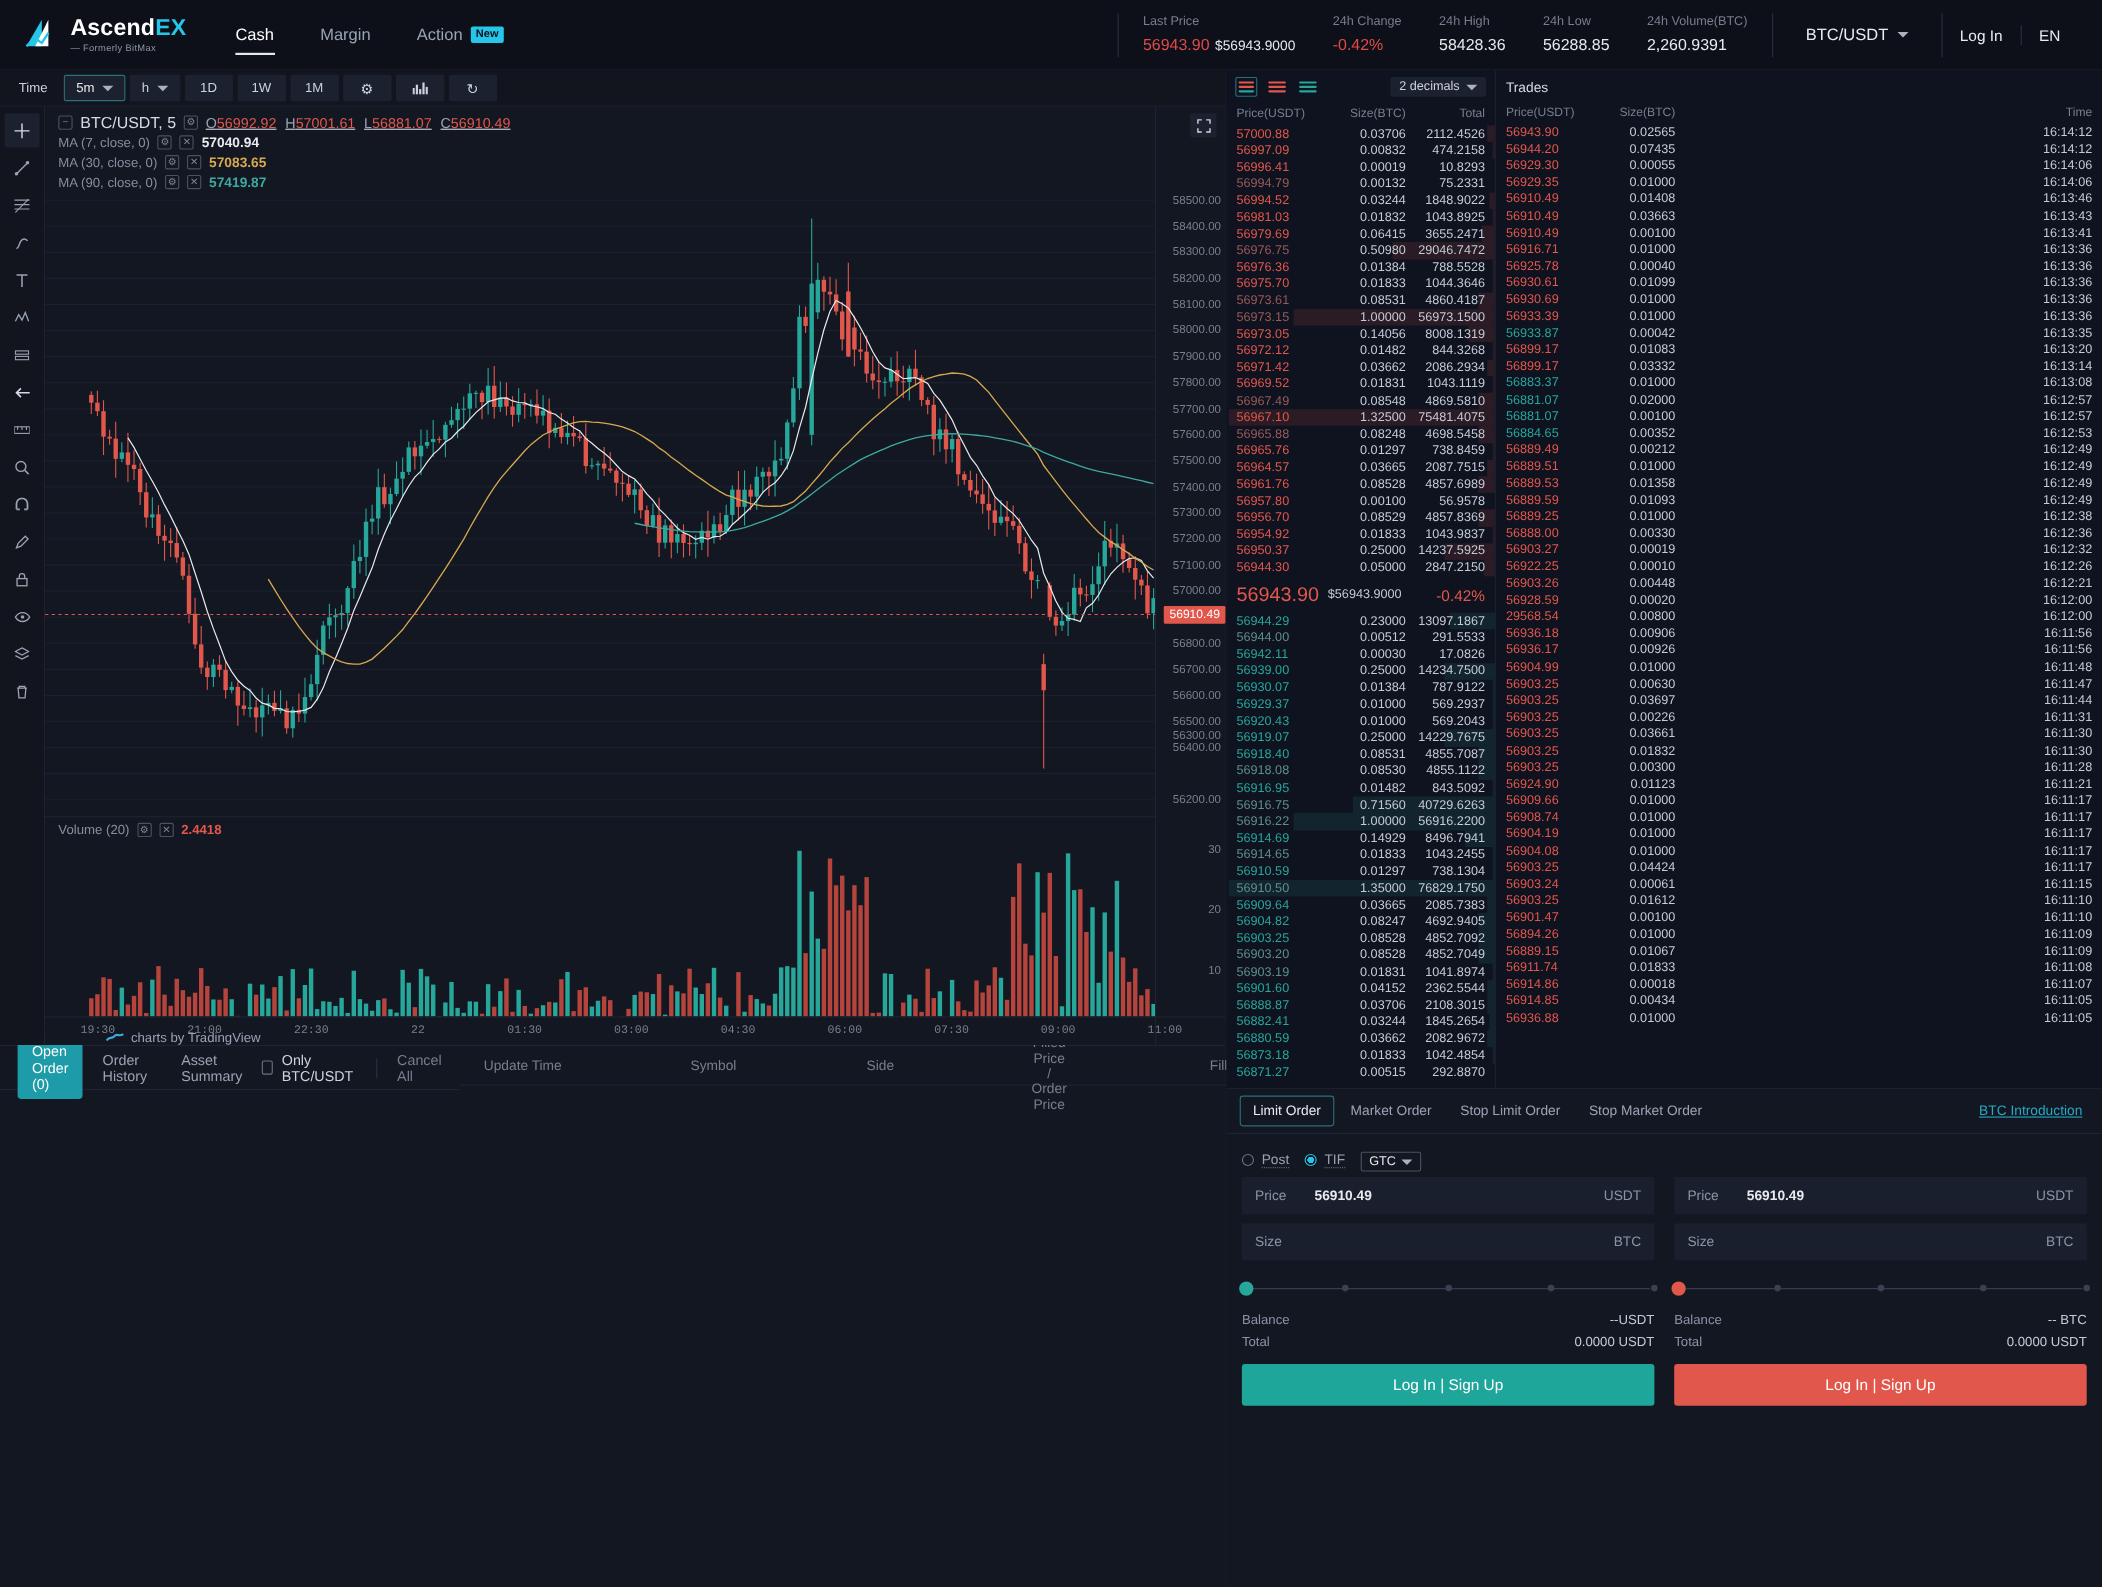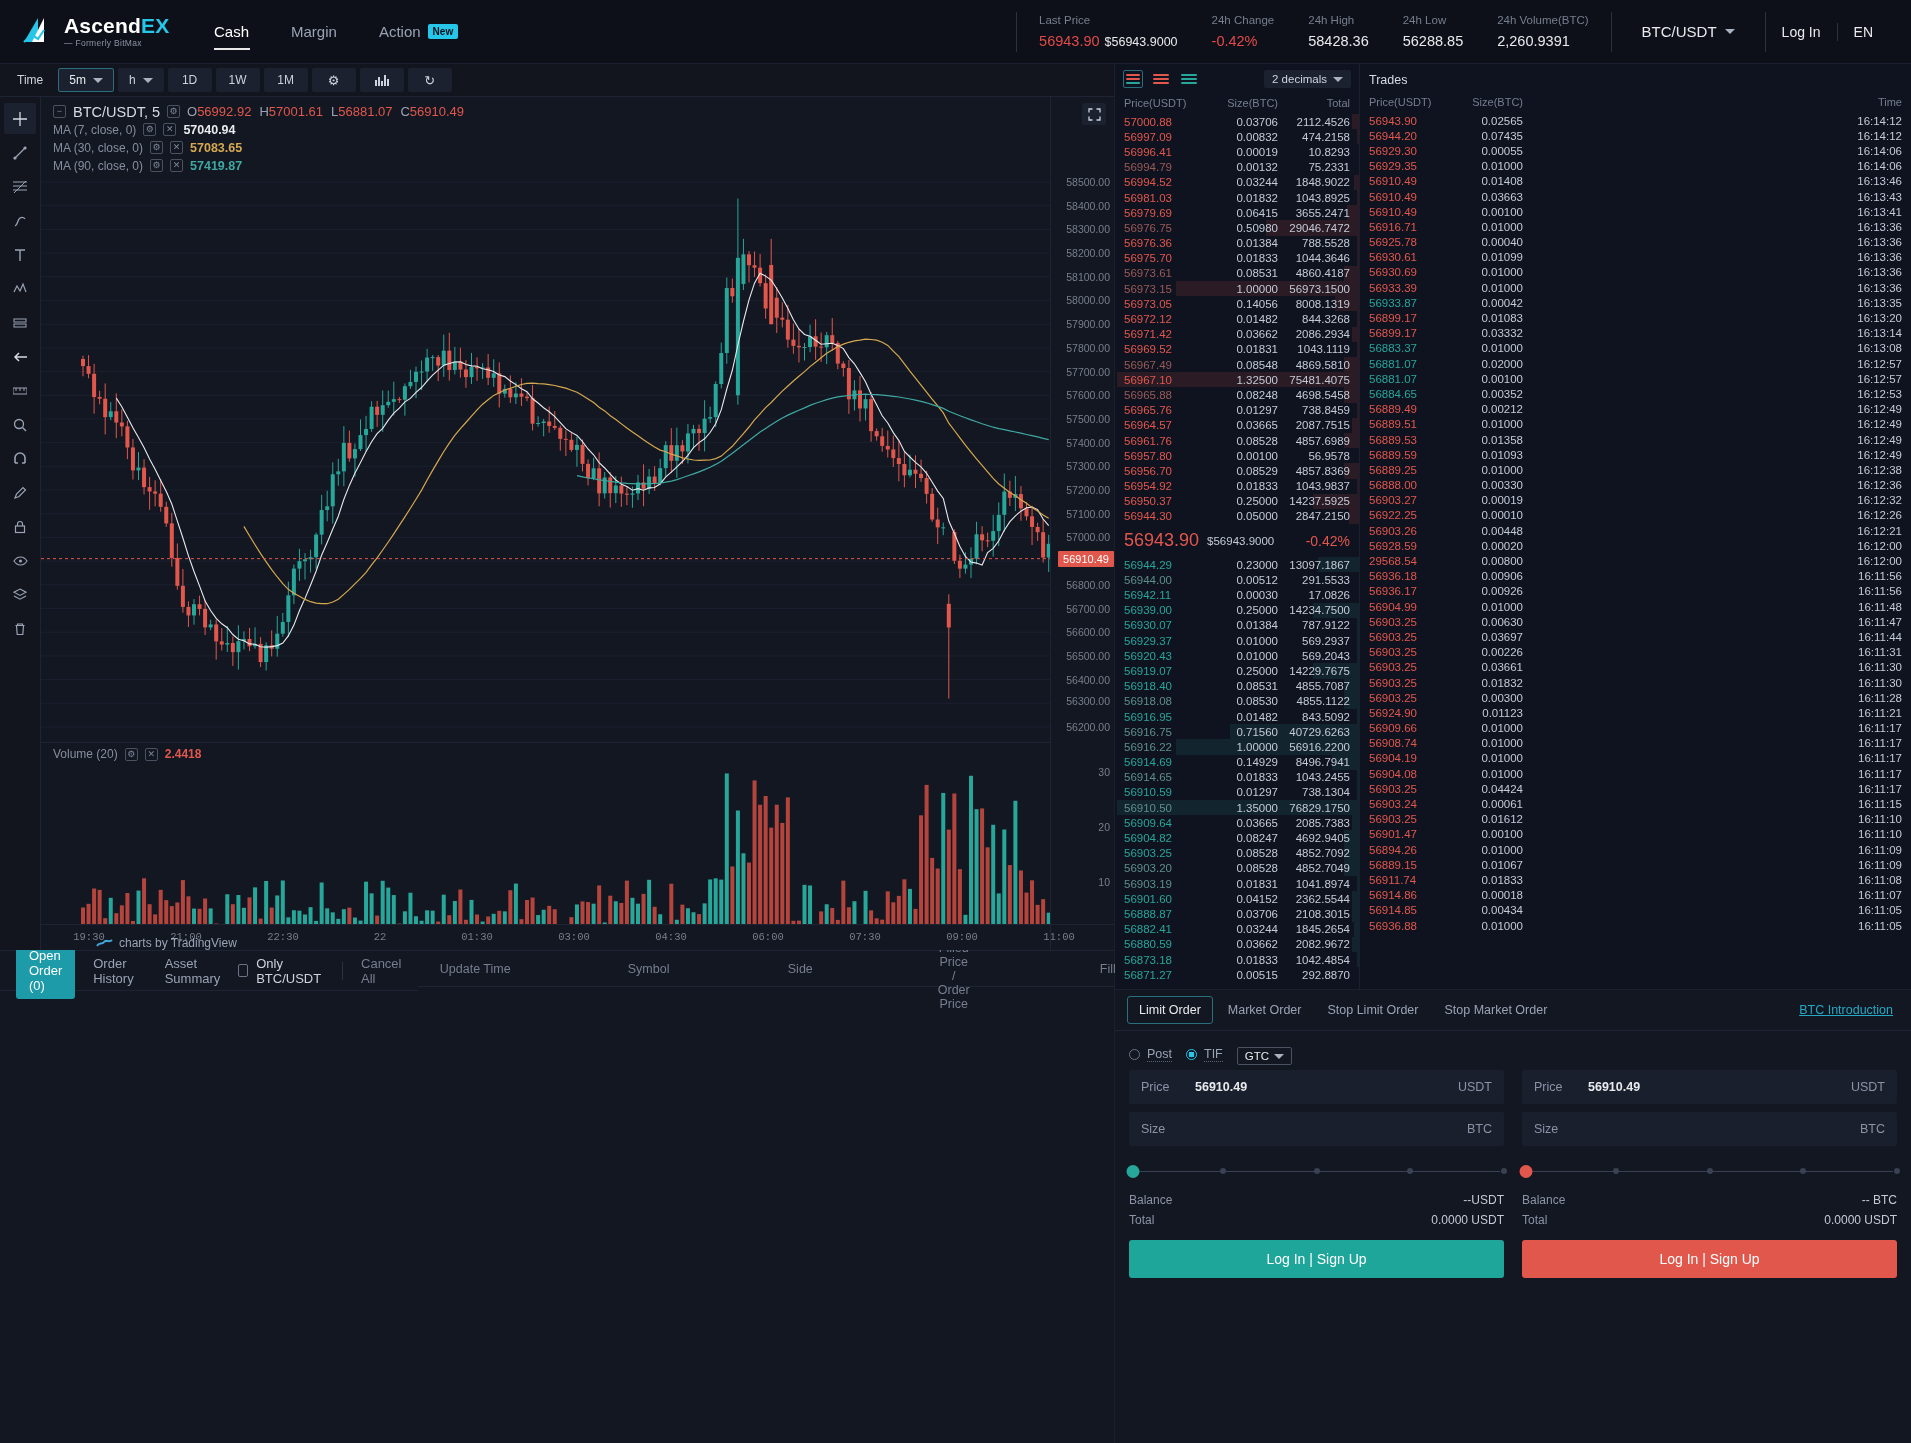--- a/index.html
+++ b/index.html
@@ -87,21 +87,21 @@
 
   .chart-area { flex: 1; position: relative; min-width: 0; background: #131722; }
   .legend { position: absolute; left: 12px; top: 6px; z-index: 6; font-size: 13px; pointer-events: none; }
   .legend-row { display: flex; align-items: center; gap: 7px; height: 17px; margin-bottom: 1px; }
   .lg-sym { font-size: 14.5px; color: #d6dae4; }
   .lg-ico {
     width: 13px; height: 13px; border: 1px solid #4a5262; border-radius: 2px; display: inline-flex;
     align-items: center; justify-content: center; color: #7e8699; font-size: 9px; line-height: 1;
   }
   .lg-lbl { color: #868e9e; font-size: 12px; }
-  .ohlc { display: flex; gap: 8px; font-size: 13px; }
+  .ohlc { display: flex; gap: 8px; font-size: 13px; text-decoration: underline; }
   .ohlc span.k { color: #9aa3b5; }
   .ohlc span.v { color: #e2574c; }
   .ma-val { font-weight: bold; font-size: 12.5px; }
 
   .pricescale {
     position: absolute; right: 0; top: 0; bottom: 0; width: 64px;
     border-left: 1px solid #1e2433; z-index: 4; pointer-events: none;
   }
   .ps-tick { position: absolute; right: 4px; font-size: 10.5px; color: #787f8c; transform: translateY(-50%); }
   .last-badge {
@@ -880,21 +880,21 @@
               <div class="ps-tick" style="top: 369.348px;">57300.00</div>
               <div class="ps-tick" style="top: 393.043px;">57200.00</div>
               <div class="ps-tick" style="top: 416.739px;">57100.00</div>
               <div class="ps-tick" style="top: 440.435px;">57000.00</div>
               <div class="ps-tick" style="top: 464.13px;">56900.00</div>
               <div class="ps-tick" style="top: 487.826px;">56800.00</div>
               <div class="ps-tick" style="top: 511.522px;">56700.00</div>
               <div class="ps-tick" style="top: 535.217px;">56600.00</div>
               <div class="ps-tick" style="top: 558.913px;">56500.00</div>
               <div class="ps-tick" style="top: 582.609px;">56400.00</div>
-              <div class="ps-tick" style="top: 604px;">56300.00</div>
+              <div class="ps-tick" style="top: 572px;">56300.00</div>
               <div class="ps-tick" style="top: 630px;">56200.00</div>
               <div class="last-badge" style="top: 461.645px;">56910.49</div>
             </div>
 
           <div style="position:absolute;left:0;right:64px;top:645px;bottom:26px;border-top:1px solid #1e2433">
             <div class="vol-legend">
               <span class="lg-lbl">Volume (20)</span>
               <span class="lg-ico">⚙</span>
               <span class="lg-ico">✕</span>
               <span class="vol-val">2.4418</span>

